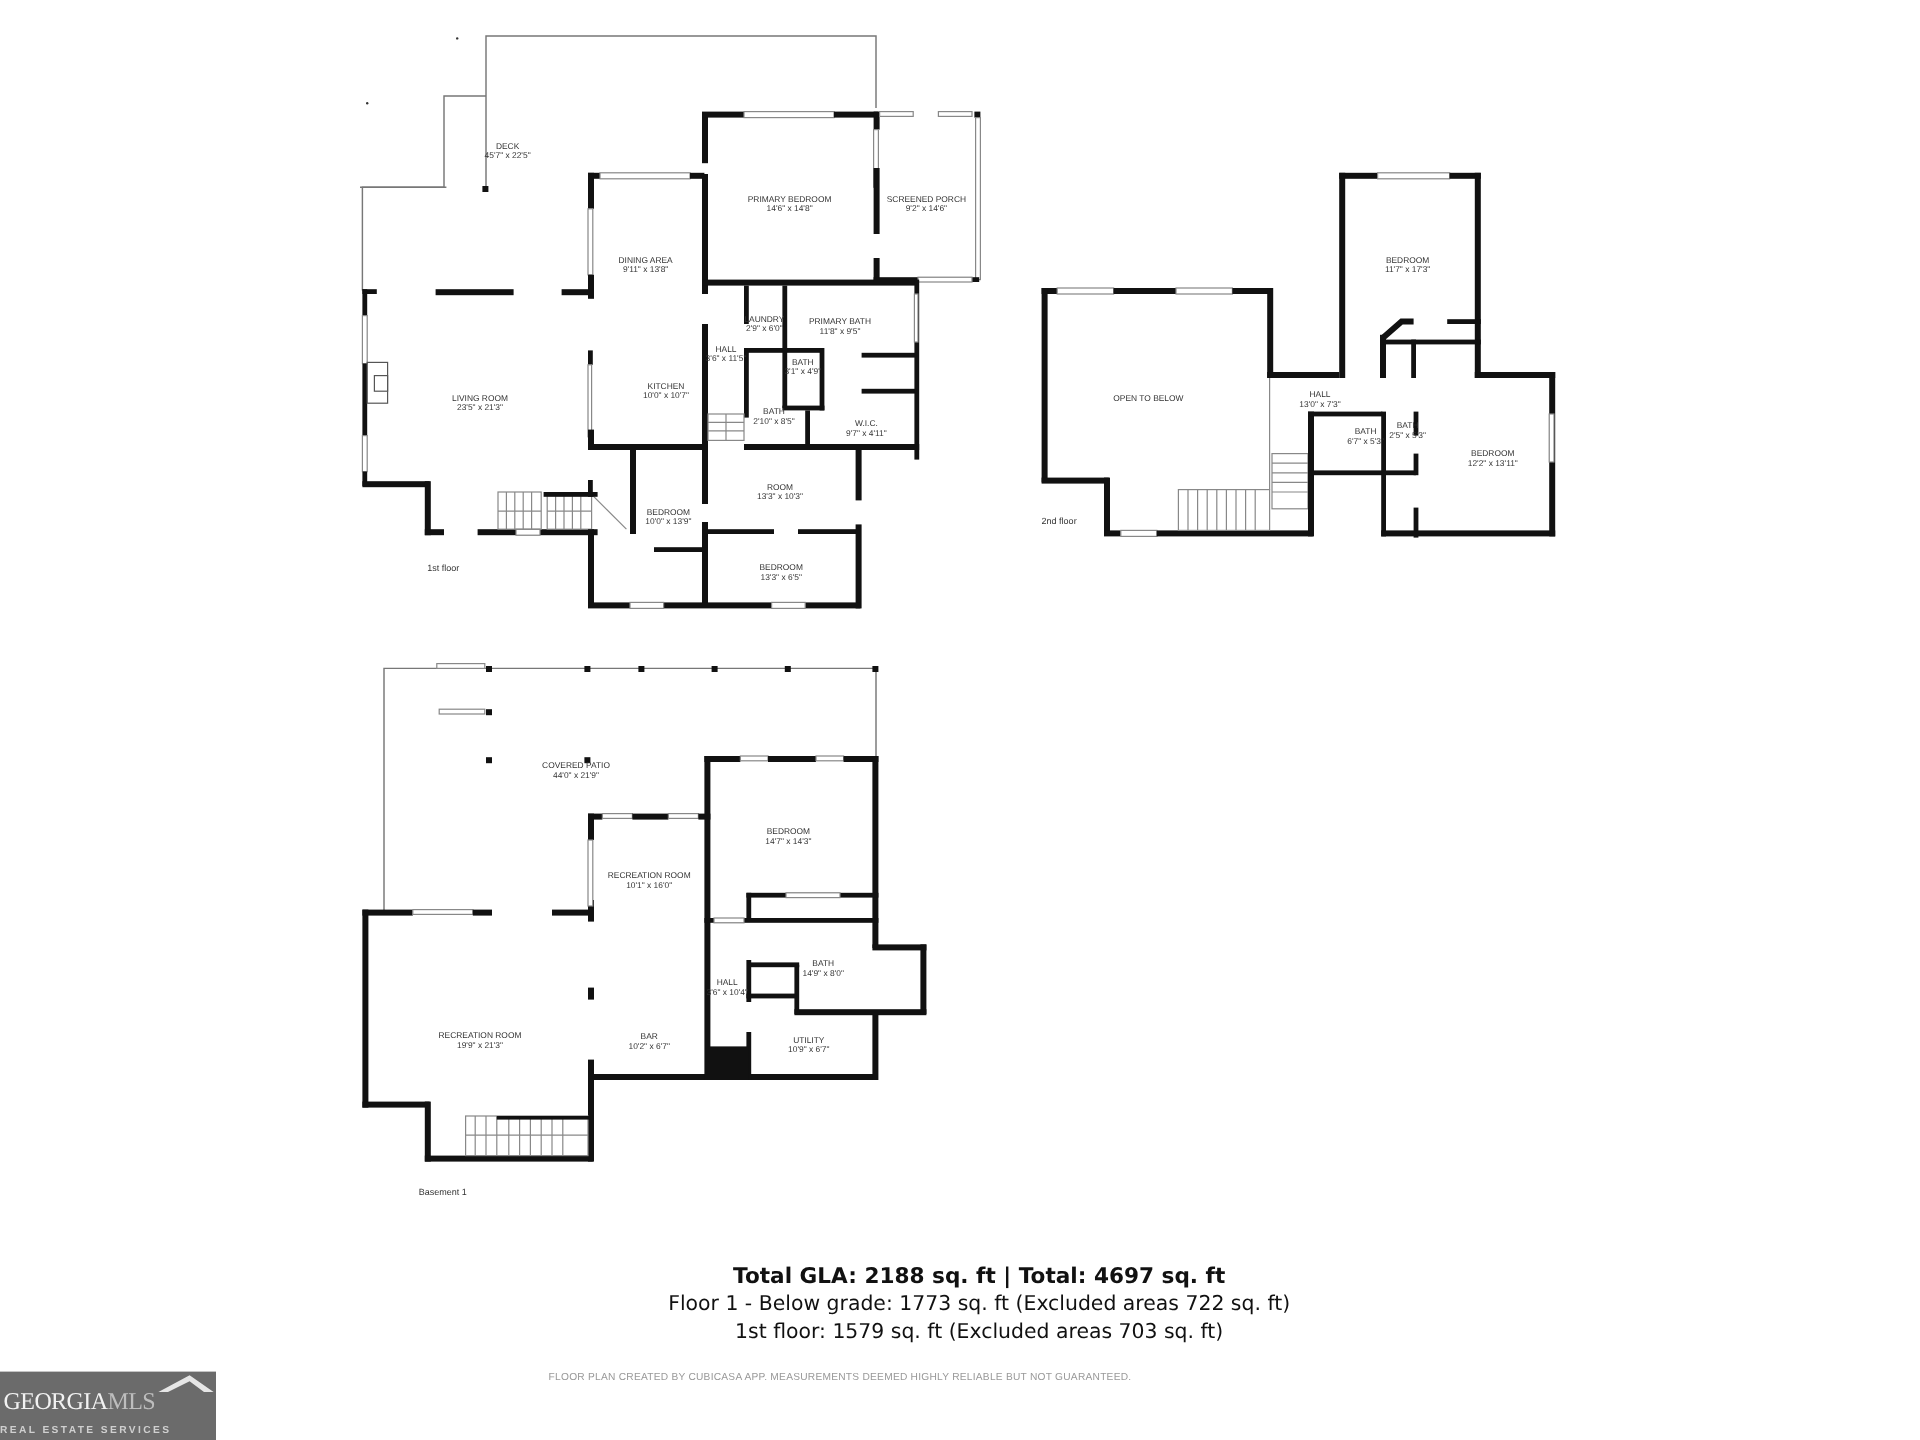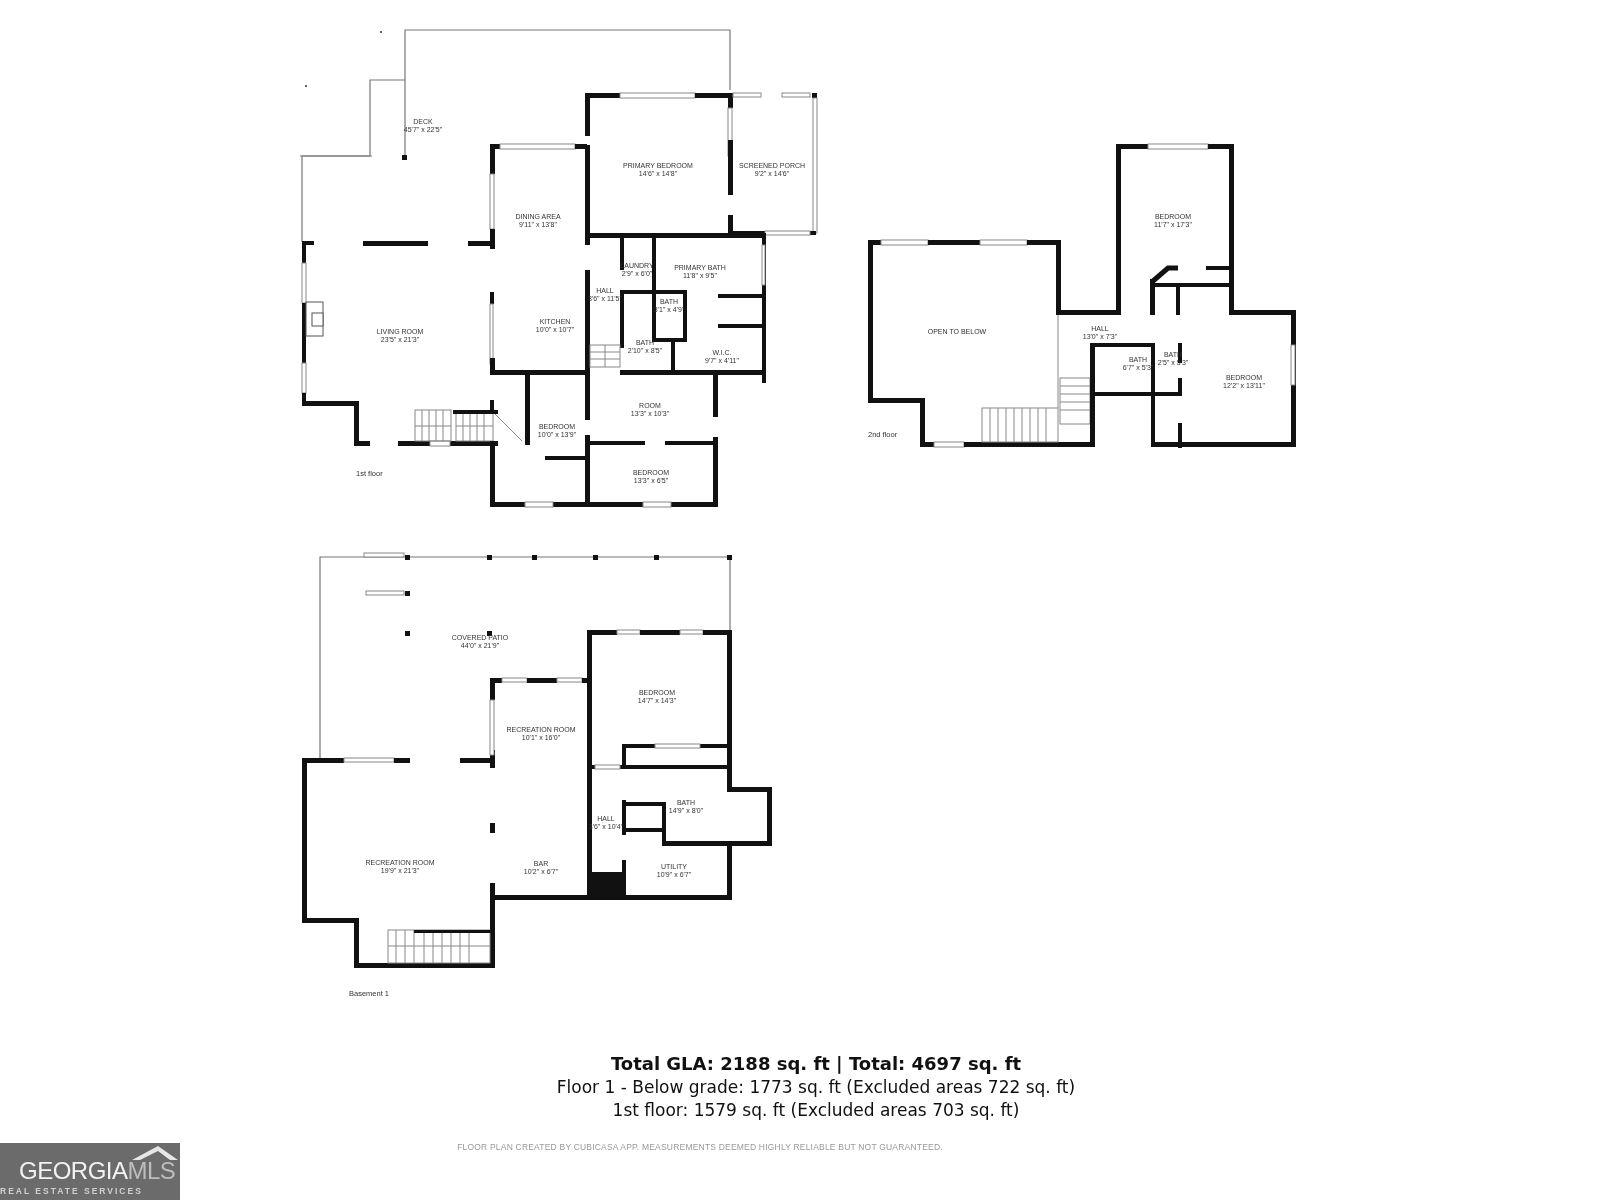--- a/index.html
+++ b/index.html
@@ -12,22 +12,22 @@
   .stair { stroke: #888; stroke-width: 1; fill: none; }
   .rlabel { font-family: "Liberation Sans", sans-serif; font-size: 7px; fill: #333; text-anchor: middle; }
   .flabel { font-family: "Liberation Sans", sans-serif; font-size: 7.5px; fill: #333; }
   .summary { position: absolute; left: 0; width: 1600px; text-align: center; top: 1052px; padding-left: 16px; }
   .summary .total { font-family: "DejaVu Sans", sans-serif; font-weight: bold; font-size: 18px; line-height: 24px; color: #111; }
   .summary .line { font-family: "DejaVu Sans", sans-serif; font-size: 17px; line-height: 23px; color: #111; }
   .disclaimer { position: absolute; top: 1142px; left: 0; width: 1400px; text-align: center;
                 font-family: "Liberation Sans", sans-serif; font-size: 8.5px; color: #999; letter-spacing: 0.2px; }
   .logo { position: absolute; left: 0; top: 1143px; width: 180px; height: 57px; background: #6b6b6b; }
   .logo .roof { position: absolute; left: 130px; top: 2px; }
-  .logo .brand { position: absolute; left: 3px; top: 14px; font-family: Liberation Sans, sans-serif;
-                 font-size: 24px; letter-spacing: -0.5px; color: #f2f2f2; white-space: nowrap; margin-left: 16px; }
+  .logo .brand { position: absolute; left: 3px; top: 14px; font-family: Liberation Serif, serif;
+                 font-size: 20px; letter-spacing: -0.5px; color: #f2f2f2; white-space: nowrap; }
   .logo .brand .light { color: #bdbdbd; }
   .logo .sub { position: absolute; left: 0; width: 180px; top: 43px; text-align: left;
                font-family: "Liberation Sans", sans-serif; font-size: 8.5px; font-weight: bold; letter-spacing: 2px; color: #cfcfcf; }
 </style>
 </head>
 <body>
 
 <svg class="plan" viewBox="0 0 1600 1200" xmlns="http://www.w3.org/2000/svg">
 
   <g>

